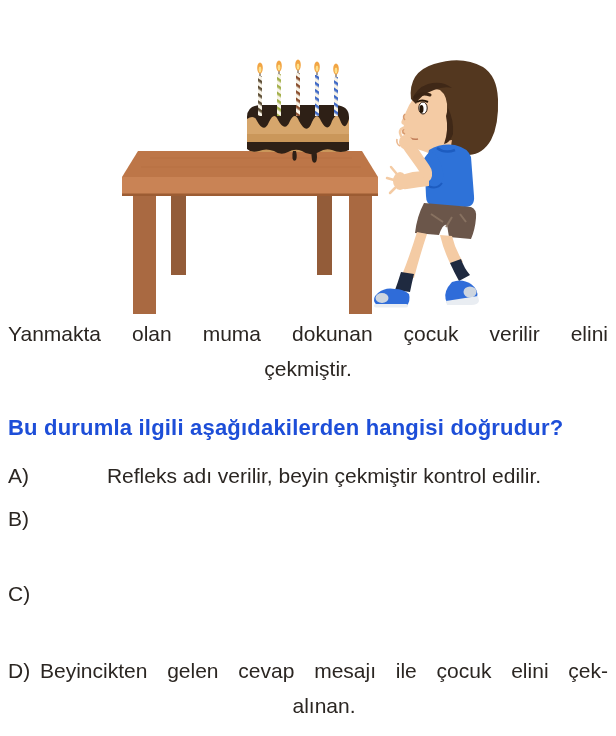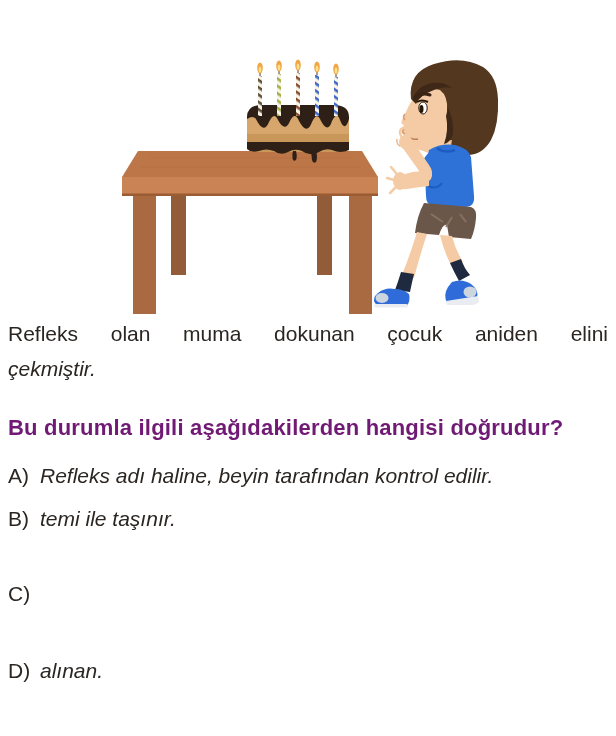--- a/index.html
+++ b/index.html
@@ -3,24 +3,24 @@
 <meta charset="utf-8">
 <style>
   html,body{margin:0;padding:0;background:#fff;}
   .page{
     position:relative;width:616px;height:736px;background:#fff;overflow:hidden;
     font-family:"Liberation Sans","DejaVu Sans",sans-serif;color:#2b2622;
   }
   .illus{position:absolute;left:95px;top:52px;width:410px;height:265px;}
   .para{position:absolute;left:8px;right:8px;top:316px;font-size:21px;line-height:35px;}
   .jline{text-align:justify;text-align-last:justify;}
-  .nline{text-align:left;font-style:italic;}
+  .nline{text-align:center;}
   .question{
     position:absolute;left:8px;right:6px;top:410px;
-    font-size:22px;line-height:35px;font-weight:bold;color:#701a75;letter-spacing:.2px;
+    font-size:22px;line-height:35px;font-weight:bold;color:#1d4ed8;letter-spacing:.2px;
     white-space:nowrap;
   }
   .option{position:absolute;left:8px;right:8px;display:flex;font-size:21px;line-height:35px;}
   .olabel{flex:none;width:32px;}
   .obody{flex:1;min-width:0;}
   .opt-a{top:458px;} .opt-b{top:501px;} .opt-c{top:576px;} .opt-d{top:653px;}
 </style>
 </head>
 <body>
 
@@ -146,46 +146,46 @@
       <path d="M395 289 Q385 287 378 293 Q372 298 375 303 Q377 306 382 306 L406 307 Q411 301 409 294 Q403 289 395 289 Z" fill="#2f6cd9"></path>
       <ellipse cx="382" cy="298" rx="6.5" ry="5" fill="#cdd5df"></ellipse>
       <rect x="374" y="304" width="34" height="3.5" rx="1.75" fill="#e9edf2"></rect>
       <path d="M452 282 Q462 278 471 284 Q479 290 477 297 Q475 304 467 304 L447 303 Q443 295 448 287 Z" fill="#2f6cd9"></path>
       <ellipse cx="470" cy="292" rx="6.5" ry="5.5" fill="#cdd5df"></ellipse>
       <path d="M446 301 L478 296 L479 301 Q478 305 471 305 L447 305 Z" fill="#e9edf2"></path>
     </g>
   </svg>
 
   <div class="para">
-    <div class="jline">Refleks olan muma dokunan çocuk aniden elini</div>
+    <div class="jline">Yanmakta olan muma dokunan çocuk verilir elini</div>
     <div class="nline">çekmiştir.</div>
   </div>
 
   <div class="question">Bu durumla ilgili aşağıdakilerden hangisi doğrudur?</div>
 
   <div class="option opt-a">
     <div class="olabel">A)</div>
     <div class="obody">
-      <div class="nline">Refleks adı haline, beyin tarafından kontrol edilir.</div>
+      <div class="nline">Refleks adı verilir, beyin çekmiştir kontrol edilir.</div>
     </div>
   </div>
 
   <div class="option opt-b">
     <div class="olabel">B)</div>
     <div class="obody">
-      <div class="nline">temi ile taşınır.</div>
     </div>
   </div>
 
   <div class="option opt-c">
     <div class="olabel">C)</div>
     <div class="obody">
     </div>
   </div>
 
   <div class="option opt-d">
     <div class="olabel">D)</div>
     <div class="obody">
+      <div class="jline">Beyincikten gelen cevap mesajı ile çocuk elini çek-</div>
       <div class="nline">alınan.</div>
     </div>
   </div>
 
 </div>
 
 </body></html>

